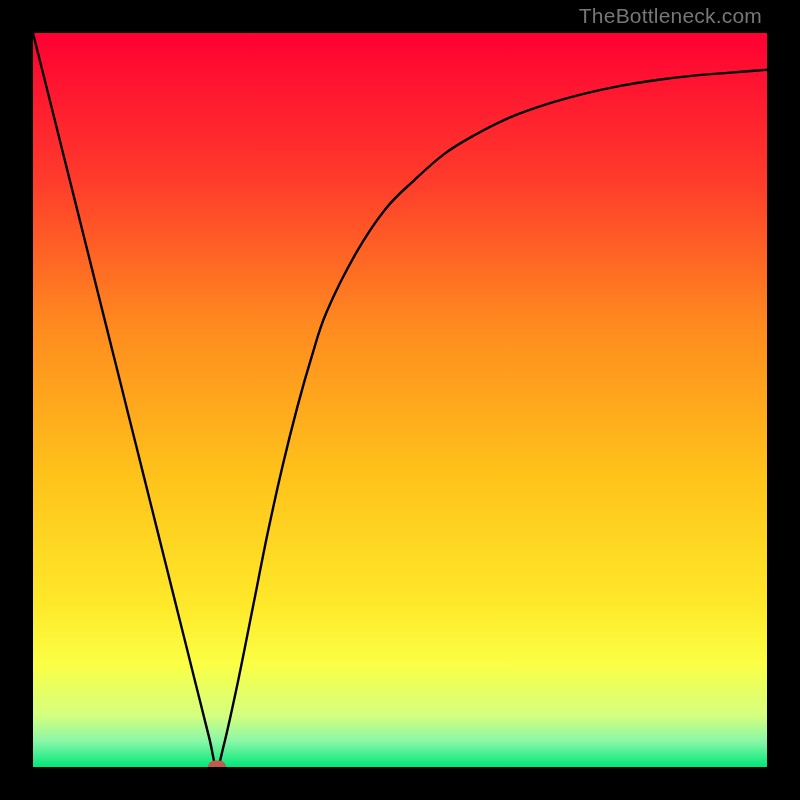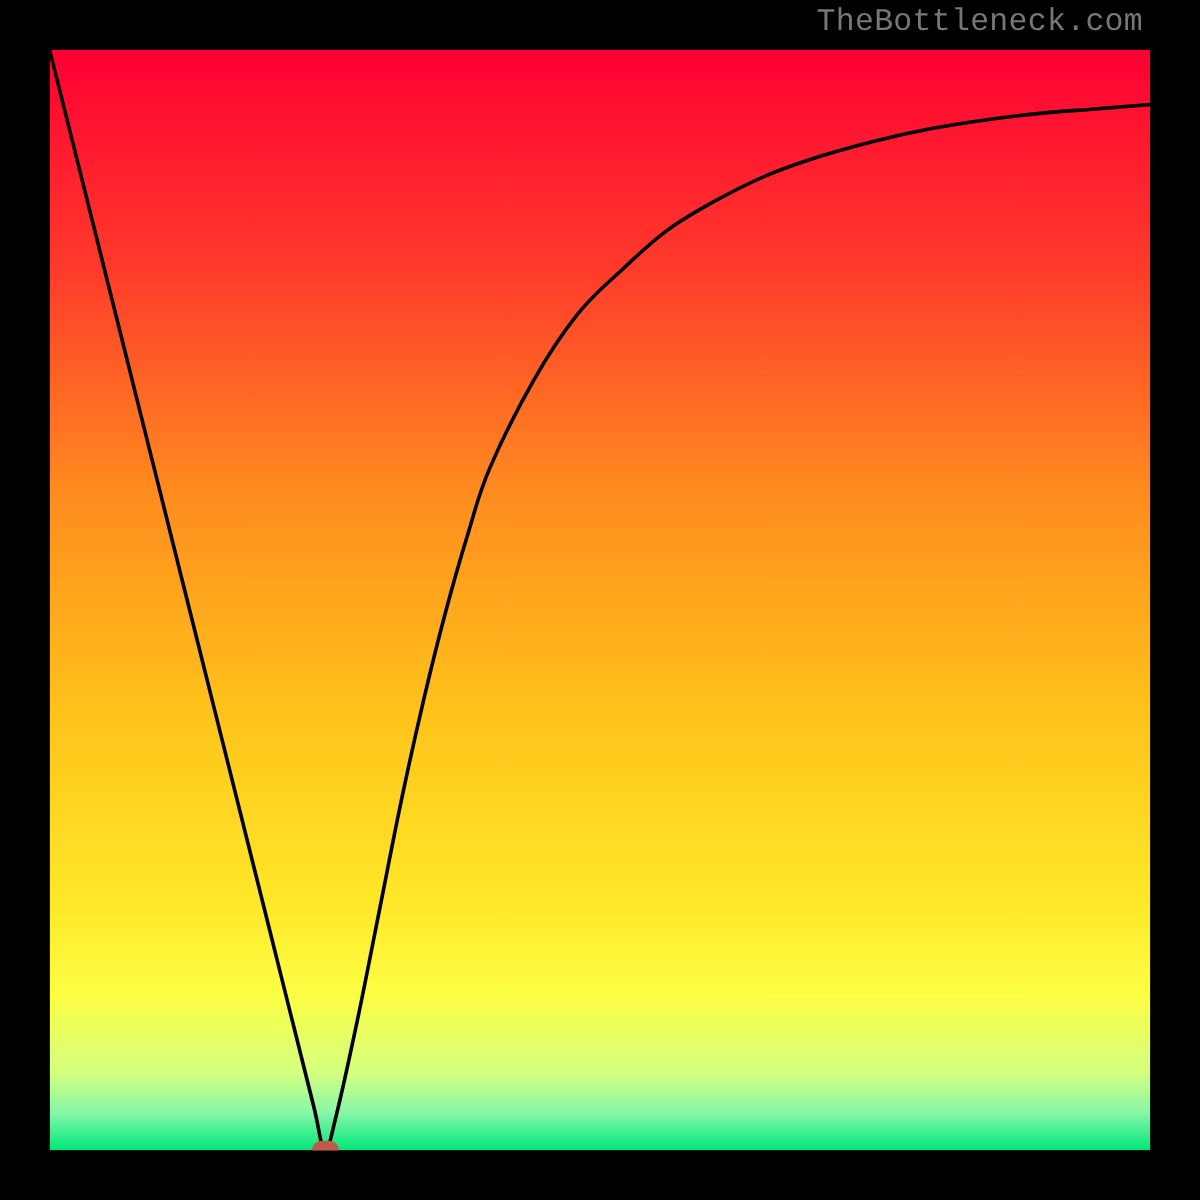--- a/index.html
+++ b/index.html
@@ -36,21 +36,21 @@
     position: absolute;
     width: 18px;
     height: 13px;
     border-radius: 7px;
     transform: translate(-50%, -50%);
   }
   .watermark {
     position: absolute;
     top: 4px;
     right: 38px;
-    font-family: Liberation Mono, monospace;
+    font-family: Liberation Sans, sans-serif;
     font-size: 21px;
     color: #777;
     letter-spacing: 0.2px;
     user-select: none;
     margin-left: 12px;
   }
 </style>
 </head>
 <body>
 

